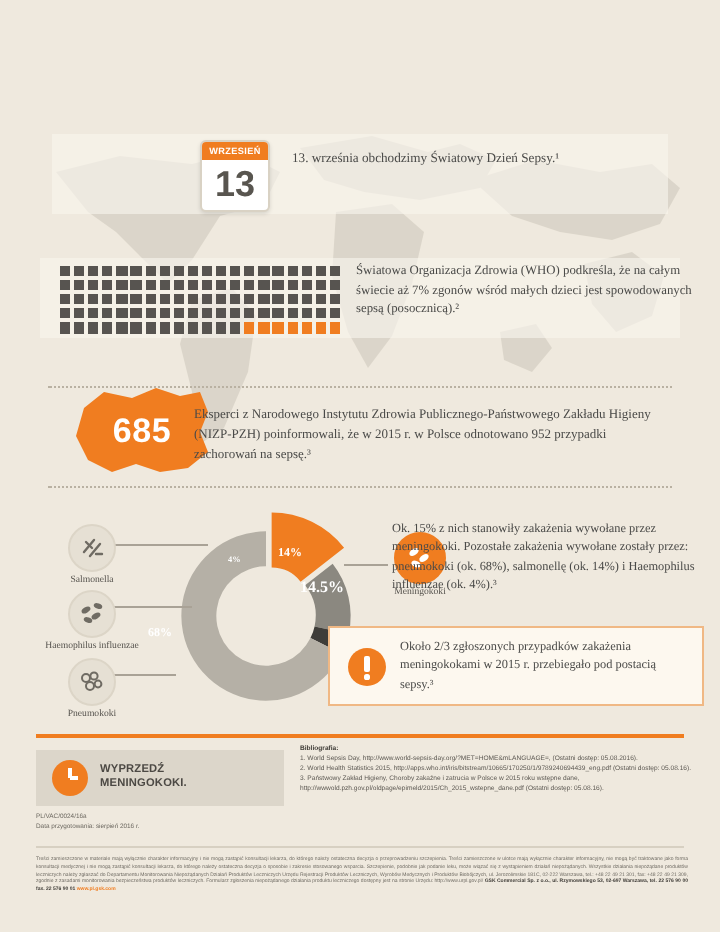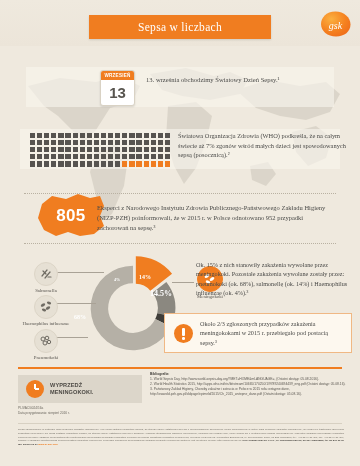--- a/index.html
+++ b/index.html
@@ -39,21 +39,21 @@
   .row-date{left:26px;top:67px;width:308px;height:40px;}
   .cal{
     position:absolute;left:100px;top:70px;width:33px;height:34px;
     background:#fff;border:1px solid #d9d2c4;border-radius:3px;
     box-shadow:0 1px 2px rgba(0,0,0,.12);overflow:hidden;
   }
   .cal-top{height:9px;background:#f07d20;color:#fff;font-size:4.6px;
     font-family:"Liberation Sans",sans-serif;font-weight:bold;
     display:flex;align-items:center;justify-content:center;letter-spacing:.2px;}
   .cal-num{height:25px;display:flex;align-items:center;justify-content:center;
-    font-family:"Liberation Sans",sans-serif;font-weight:bold;font-size:15px;color:#58554f;}
+    font-family:"Liberation Sans",sans-serif;font-weight:bold;font-size:18px;color:#58554f;}
   .date-text{position:absolute;left:146px;top:75px;width:180px;font-size:6.6px;line-height:1.45;}
 
   
   .row-who{left:20px;top:129px;width:320px;height:40px;}
   .sqgrid{position:absolute;left:30px;top:133px;display:grid;
     grid-template-columns:repeat(20,6px);grid-auto-rows:6px;gap:1.1px;}
   .sq{width:5.2px;height:5.2px;background:#575450;}
   .sq.on{background:#f07d20;}
   .who-text{position:absolute;left:178px;top:131px;width:170px;font-size:6.4px;line-height:1.5;}
 
@@ -139,38 +139,20 @@
         <path d="M96 104 L116 98 L128 112 L124 140 L112 168 L100 176 L96 150 L90 126 Z"></path>
         <path d="M150 28 L186 22 L214 30 L230 26 L248 34 L240 48 L210 54 L182 50 L162 44 Z"></path>
         <path d="M168 60 L196 56 L212 70 L206 96 L196 122 L184 138 L174 120 L166 92 Z"></path>
         <path d="M236 44 L268 34 L300 40 L326 36 L340 48 L330 66 L306 74 L280 70 L256 62 Z"></path>
         <path d="M292 86 L316 80 L332 92 L326 112 L308 120 L296 106 Z"></path>
         <path d="M250 120 L268 116 L276 128 L266 140 L252 134 Z"></path>
       </g>
     </svg>
   </div>
 
-  <div class="header">
-    <div class="title-banner">
-      <span>Sepsa w liczbach</span>
-    </div>
-    <div class="gsk">
-      <svg viewBox="0 0 33 28" xmlns="http://www.w3.org/2000/svg">
-        <defs>
-          <radialGradient id="gskg" cx="35%" cy="30%" r="80%">
-            <stop offset="0%" stop-color="#fbb040"></stop>
-            <stop offset="60%" stop-color="#f58220"></stop>
-            <stop offset="100%" stop-color="#ef6c1a"></stop>
-          </radialGradient>
-        </defs>
-        <path d="M16.5 1.5 C25 1.5 31.5 7.5 31.5 14.5 C31.5 21.5 25.5 26.5 17 26.5 C8.5 26.5 2 21 2 14 C2 8 7 1.5 16.5 1.5 Z" fill="url(#gskg)"></path>
-        <text x="16.5" y="18.5" font-family="Liberation Serif, serif" font-size="10" fill="#fff" text-anchor="middle" font-style="italic">gsk</text>
-      </svg>
-    </div>
-  </div>
 
   <div class="band row-date"></div>
   <div class="cal">
     <div class="cal-top">WRZESIEŃ</div>
     <div class="cal-num">13</div>
   </div>
   <div class="date-text">13. września obchodzimy Światowy Dzień Sepsy.¹</div>
 
   <div class="band row-who"></div>
   <div class="sqgrid" id="sqgrid">
@@ -276,21 +258,21 @@
       <div class="sq on"></div>
     </div>
   <div class="who-text">Światowa Organizacja Zdrowia (WHO) podkreśla, że na całym świecie aż 7% zgonów wśród małych dzieci jest spowodowanych sepsą (posocznicą).²</div>
 
   <div class="dash" style="top:193px"></div>
   <div class="poland">
     <svg viewBox="0 0 78 52" xmlns="http://www.w3.org/2000/svg">
       <path d="M10 14 L20 6 L34 9 L46 4 L58 8 L68 6 L72 16 L68 26 L72 36 L62 44 L48 46 L36 42 L24 46 L12 40 L6 28 Z" fill="#f07d20"></path>
     </svg>
   </div>
-  <div class="poland-num">805</div>
+  <div class="poland-num">685</div>
   <div class="nizp-text">Eksperci z Narodowego Instytutu Zdrowia Publicznego-Państwowego Zakładu Higieny (NIZP-PZH) poinformowali, że w 2015 r. w Polsce odnotowano 952 przypadki zachorowań na sepsę.³</div>
   <div class="dash" style="top:243px"></div>
 
   <div class="donut">
     <svg id="donutsvg" viewBox="0 0 100 100" xmlns="http://www.w3.org/2000/svg">
         <path d="M53.06531974828958 -6.293156190715905 A50 50 0 0 1 92.43376046353919 12.882731889394538 L68.81269603438942 31.37719904132827 A20 20 0 0 0 53.06531974828958 23.706843809284095 Z" fill="#f07d20"></path>
         <path d="M86.21896545802963 21.641817033701606 A46 46 0 0 1 94.97978642367548 59.63425208724265 L76.40117898780952 55.654887094685904 A27 27 0 0 0 71.25895798623479 33.35497956325964 Z" fill="#8b8880"></path>
         <path d="M94.97978642367548 59.63425208724265 A46 46 0 0 1 91.19634535800742 70.46609706670476 L74.1804635797 62.01270914784845 A27 27 0 0 0 76.40117898780952 55.654887094685904 Z" fill="#3f3d39"></path>
         <path d="M91.19634535800742 70.46609706670476 A46 46 0 1 1 49.99999999999999 4 L49.99999999999999 23 A27 27 0 1 0 74.1804635797 62.01270914784845 Z" fill="#b5b0a6"></path>
       </svg>

